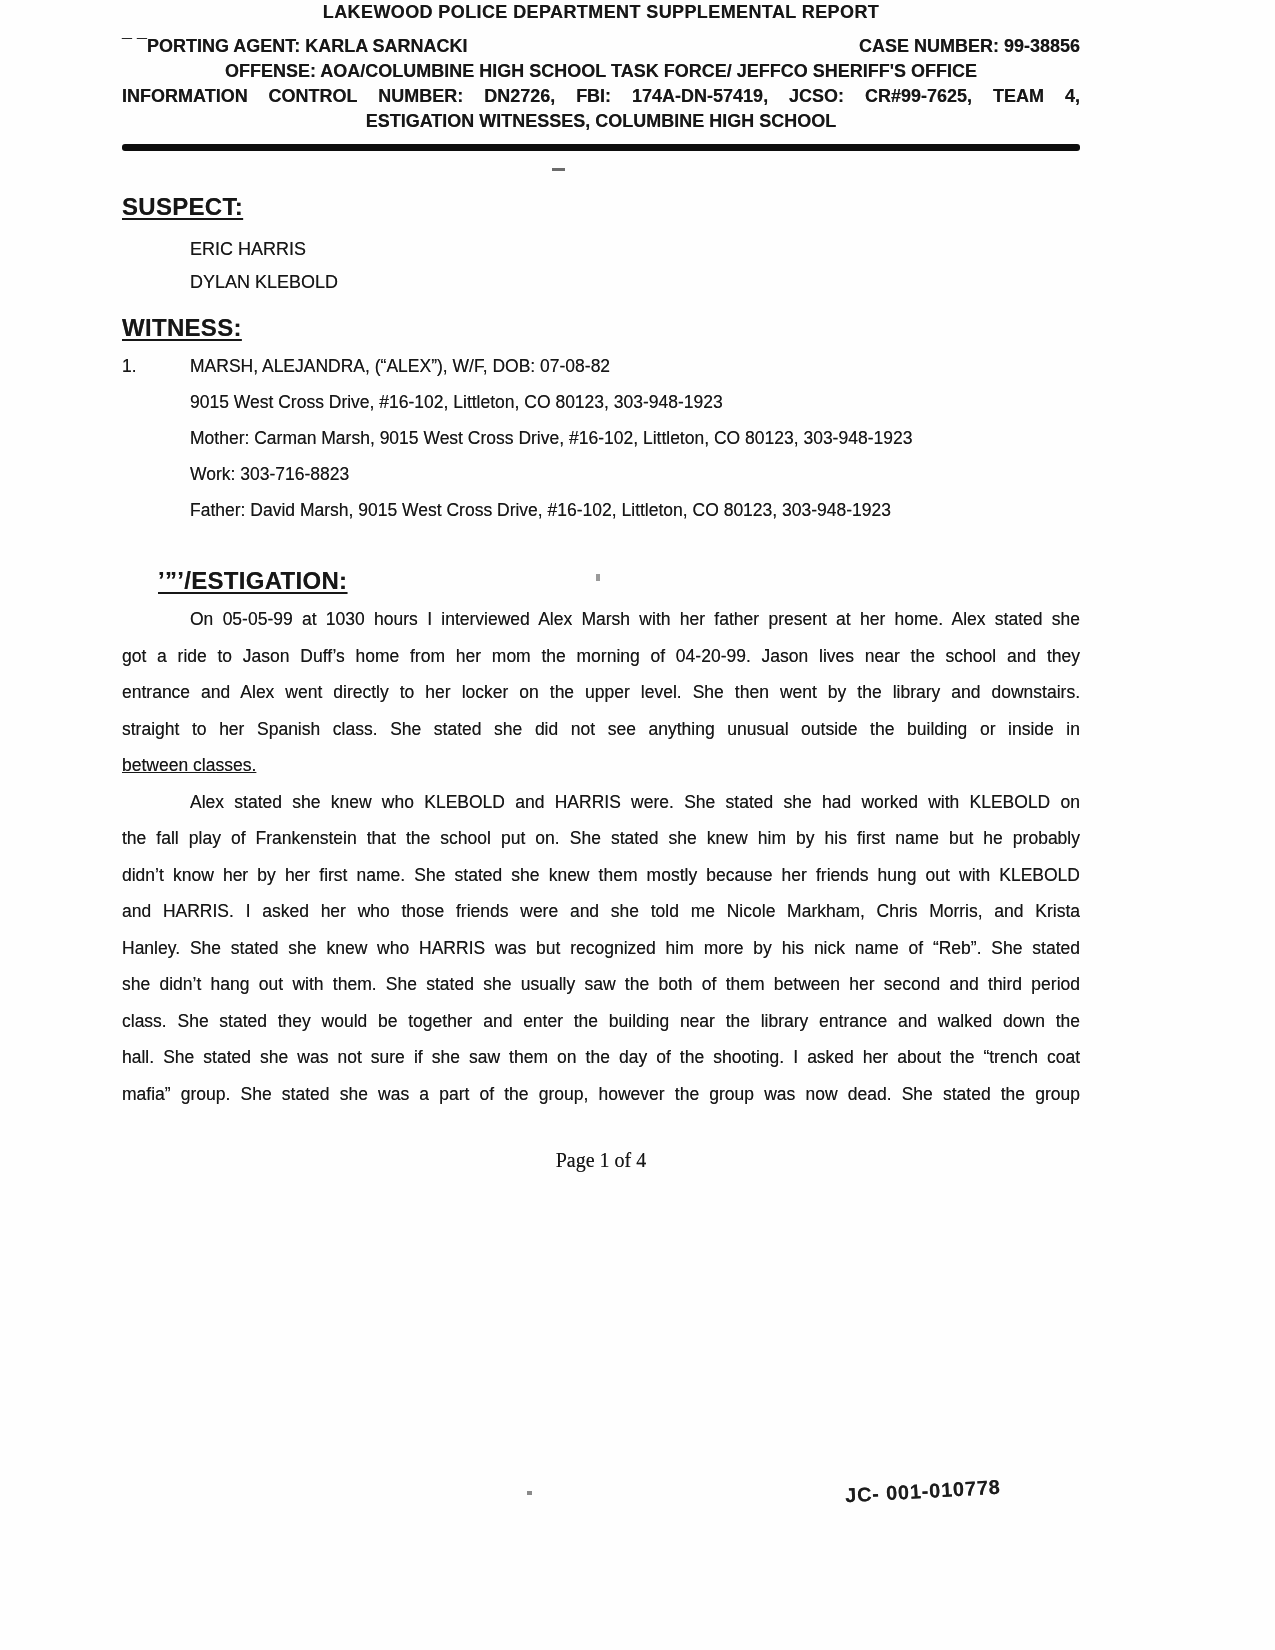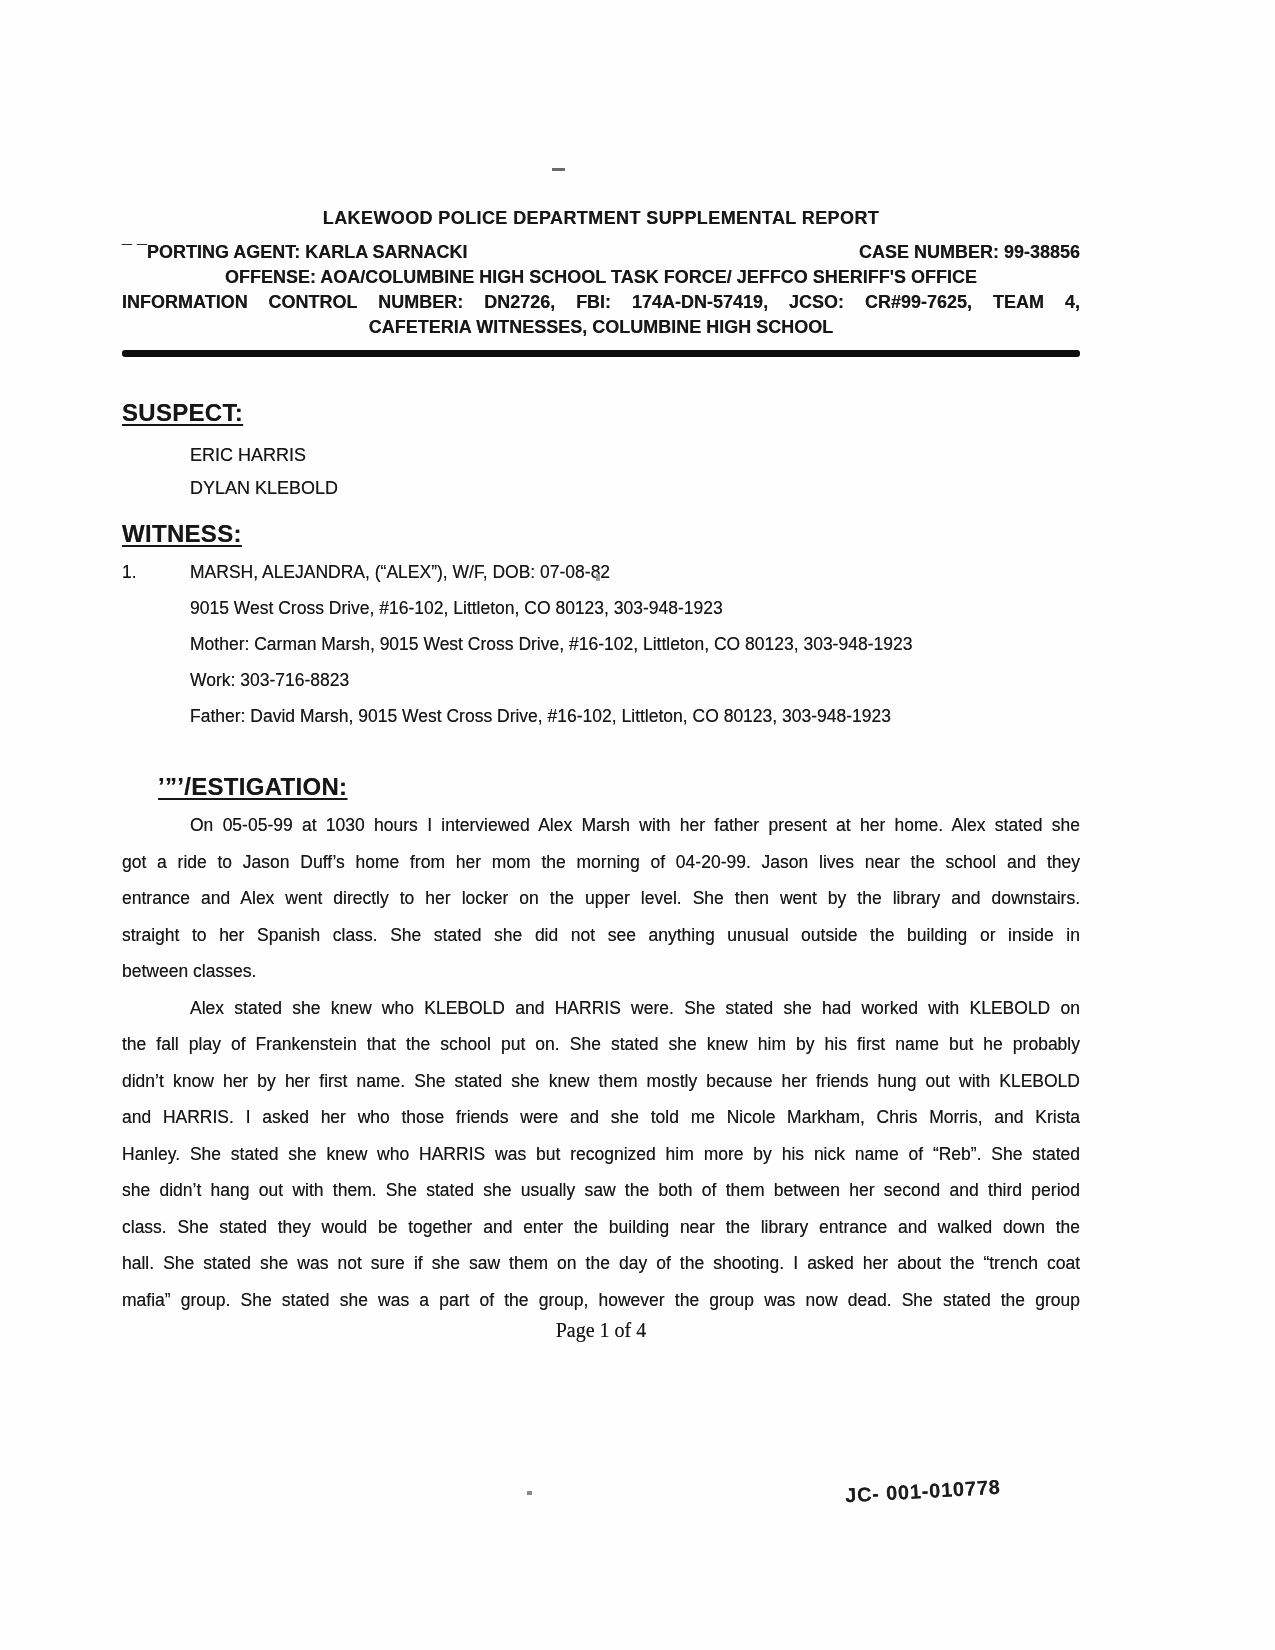--- a/index.html
+++ b/index.html
@@ -9,21 +9,20 @@
     background:#fefefe;
     font-family:"Liberation Sans", sans-serif;
     color:#171717;
     text-shadow:0 0 0.6px rgba(20,20,20,0.65);
     overflow:hidden;
   }
   .content { margin-left:122px; width:958px; }
 
   
   .title {
-    margin-top:206px;
     text-align:center;
     font-weight:700; font-size:18px; line-height:24px;
     letter-spacing:0.4px;
   }
   .hrow { display:flex; justify-content:space-between;
     font-weight:700; font-size:18px; line-height:25px; }
   .hrow.first { margin-top:10px; }
   .indent-sm { padding-left:14px; }
   .hline { font-weight:700; font-size:18px; line-height:25px;text-align:center; }
   .hline.just { text-align:justify; text-align-last:justify; }
@@ -52,24 +51,24 @@
   .wrow { display:flex; font-size:17.5px; line-height:24px; margin-bottom:12px; }
   .wrow.first { margin-top:14px; }
   .wnum { width:68px; flex:0 0 68px; }
   .windent { padding-left:68px; }
 
   
   .para { font-size:17.5px; }
   .para.p1 { margin-top:8px; }
   .pline { line-height:36.5px; text-align:justify; text-align-last:justify; }
   .pline.firstline { padding-left:68px; }
-  .pline.lastline { text-align:center; text-align-last:left; }
+  .pline.lastline { text-align:center; text-align-last:left;text-decoration:underline; }
 
   .page-label {
-    text-align:center;
+    margin-top:36px; text-align:center;
     font-family:"Liberation Serif", serif;
     font-size:20px; line-height:24px;
   }
 
   .stamp {
     position:absolute; left:845px; top:1480px;
     font-weight:700; font-size:20px; letter-spacing:0.8px;
     transform:rotate(-3.2deg);
     color:#1c1c1c;
   }
@@ -92,21 +91,21 @@
   <div class="content">
 
     <div class="title">LAKEWOOD POLICE DEPARTMENT SUPPLEMENTAL REPORT</div>
 
     <div class="hrow first">
       <span>¯ ¯PORTING AGENT: KARLA SARNACKI</span>
       <span>CASE NUMBER: 99-38856</span>
     </div>
     <div class="hline">OFFENSE: AOA/COLUMBINE HIGH SCHOOL TASK FORCE/ JEFFCO SHERIFF'S OFFICE</div>
     <div class="hline just">INFORMATION CONTROL NUMBER: DN2726, FBI: 174A-DN-57419, JCSO: CR#99-7625, TEAM 4,</div>
-    <div class="hline">CAFETERIA WITNESSES, COLUMBINE HIGH SCHOOL</div>
+    <div class="hline">ESTIGATION WITNESSES, COLUMBINE HIGH SCHOOL</div>
 
     <div class="divider"></div>
 
     <div class="heading h-suspect">SUSPECT:</div>
     <div class="suspect-name n1">ERIC HARRIS</div>
     <div class="suspect-name n2">DYLAN KLEBOLD</div>
 
     <div class="heading h-witness">WITNESS:</div>
     <div class="wrow first">
       <span class="wnum">1.</span>

